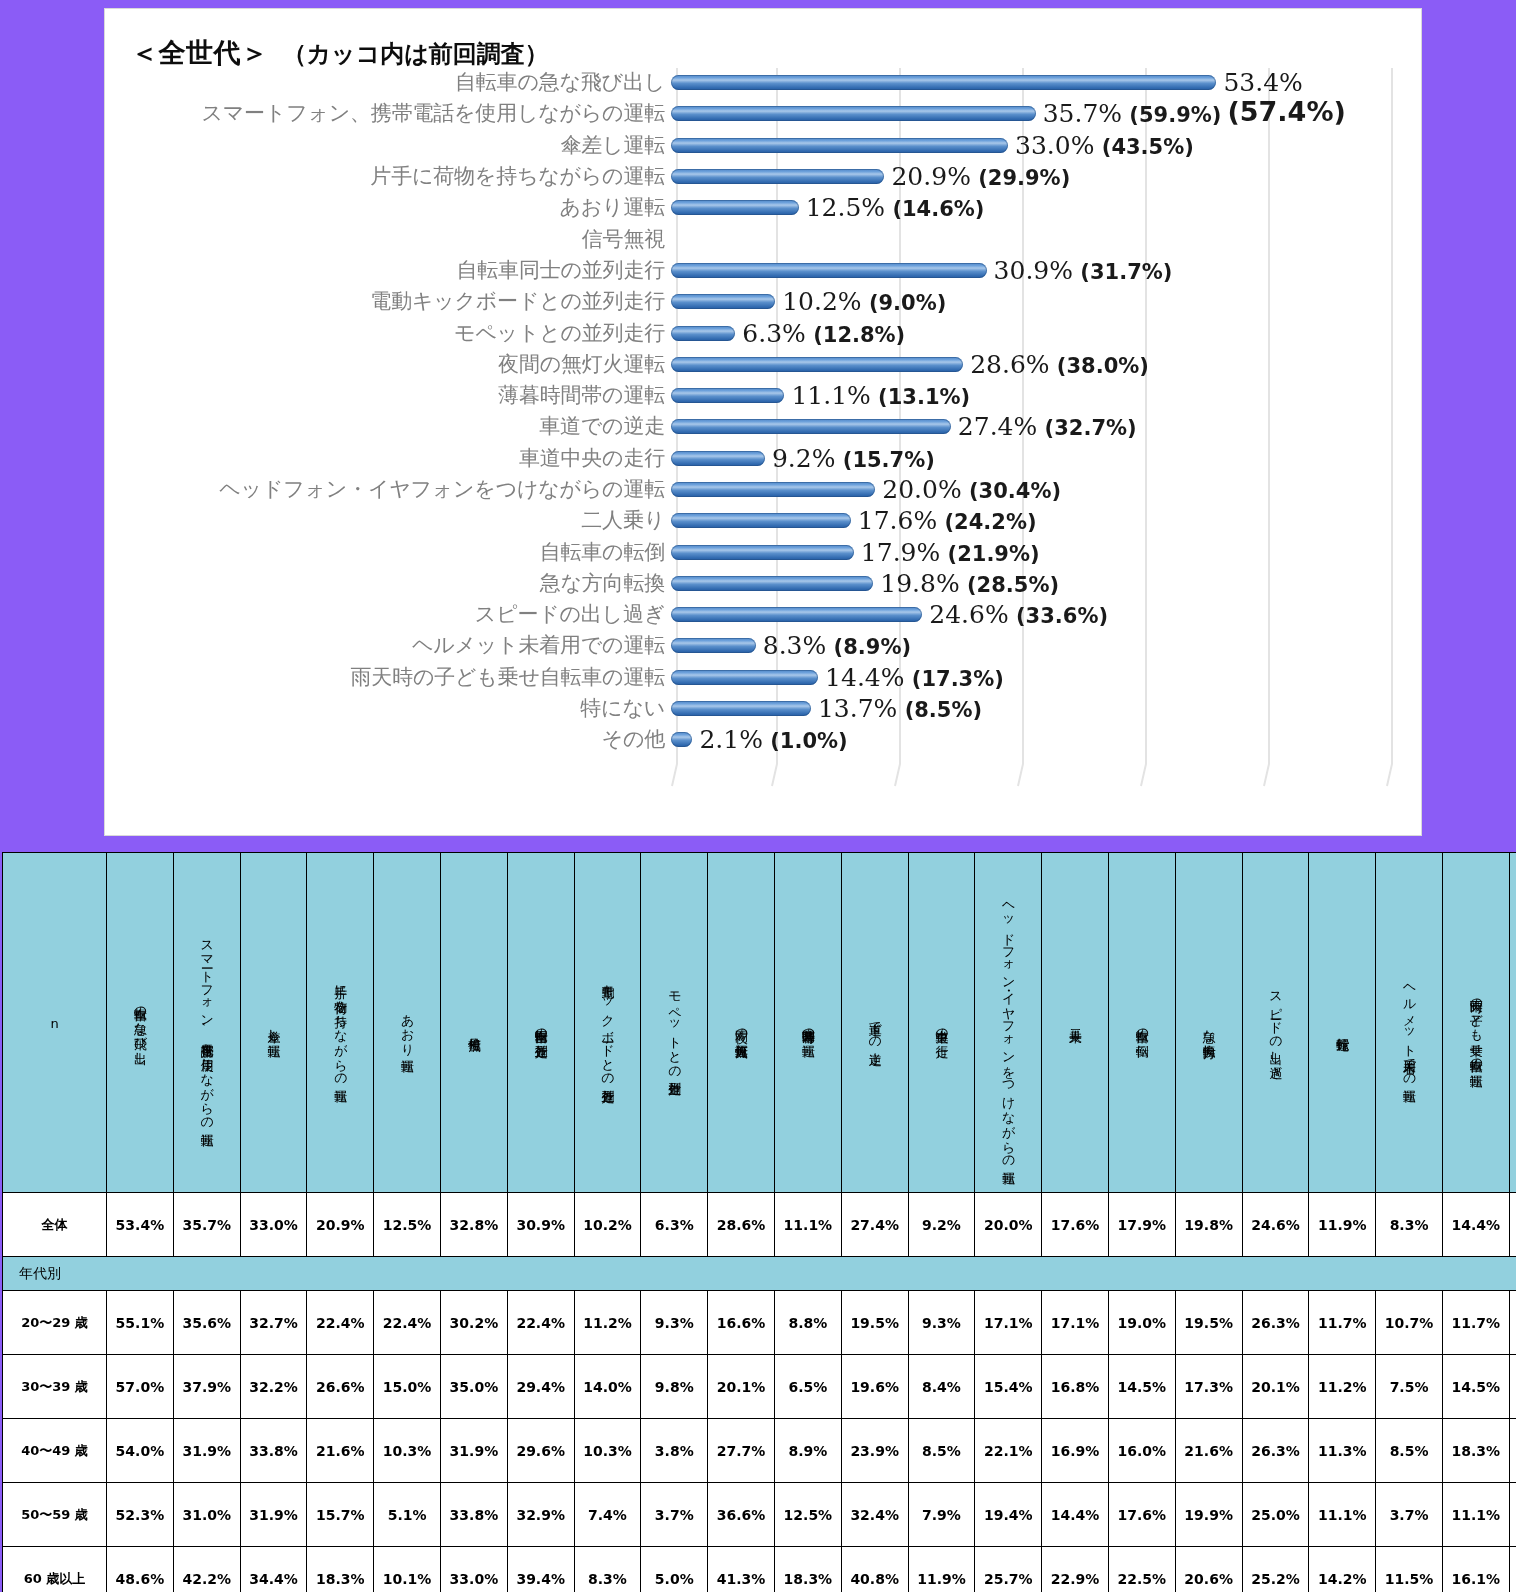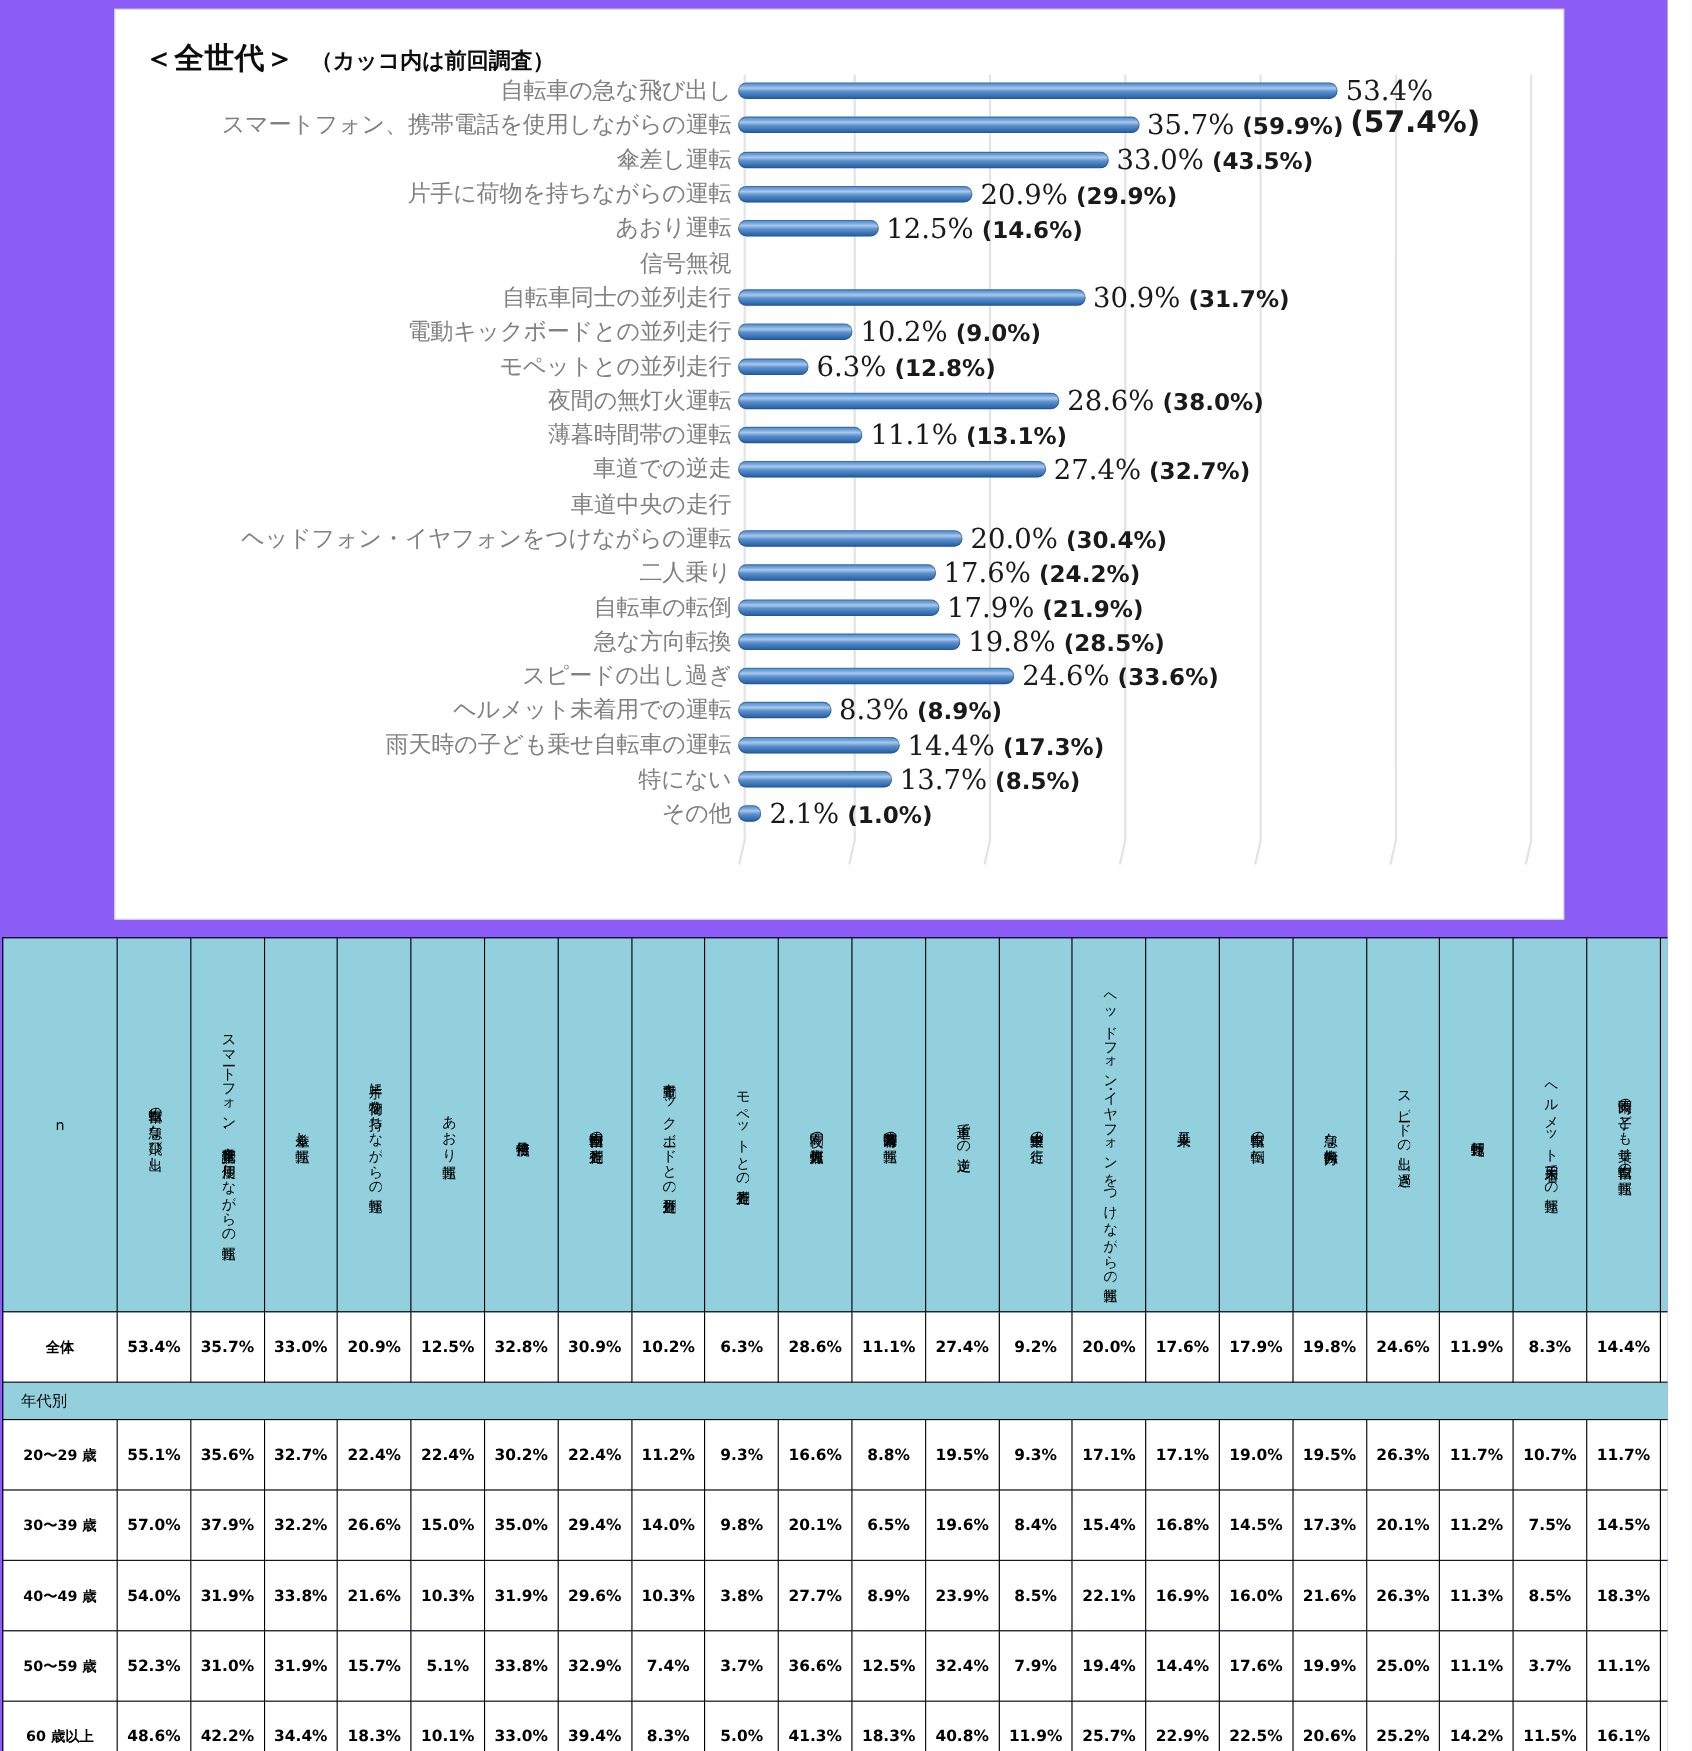--- a/index.html
+++ b/index.html
@@ -37,21 +37,21 @@
   }
   .chart-title {
     font-family: "DejaVu Sans", "Liberation Sans", sans-serif;
     font-size: 27px;
     font-weight: bold;
     color: #0d0d0d;
     letter-spacing: 0.5px;
   }
   .chart-subtitle {
     font-family: "DejaVu Sans", "Liberation Sans", sans-serif;
-    font-size: 20px;
+    font-size: 24px;
     font-weight: bold;
     color: #0d0d0d;
   }
 
   .plot {
     position: absolute;
     left: 0;
     top: 55px;
     width: 1318px;
     height: 730px;
@@ -301,20 +301,24 @@
           </div>
           <div class="row">
             <div class="cat-label">車道での逆走</div>
             <div class="bar-zone">
               <div class="bar" style="width: 279.871px;"></div>
               <div class="val"><span>27.4%</span><span class="prev"> (32.7%)</span></div>
             </div>
           </div>
           <div class="row">
             <div class="cat-label">車道中央の走行</div>
+            <div class="bar-zone">
+              <div class="bar" style="width: 93.9714px;"></div>
+              <div class="val"><span>9.2%</span><span class="prev"> (15.7%)</span></div>
+            </div>
           </div>
           <div class="row">
             <div class="cat-label">ヘッドフォン・イヤフォンをつけながらの運転</div>
             <div class="bar-zone">
               <div class="bar" style="width: 204.286px;"></div>
               <div class="val"><span>20.0%</span><span class="prev"> (30.4%)</span></div>
             </div>
           </div>
           <div class="row">
             <div class="cat-label">二人乗り</div>

